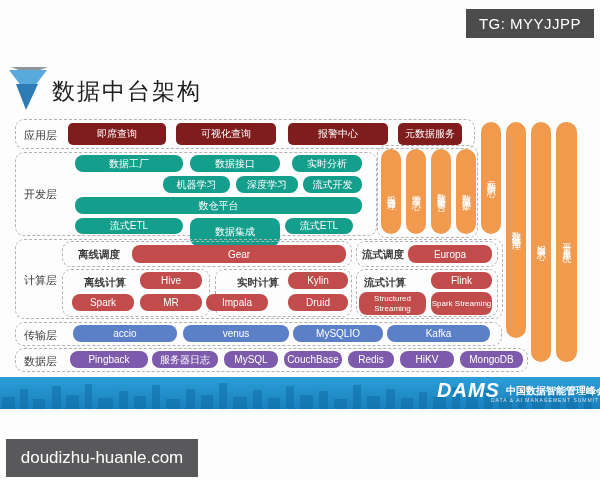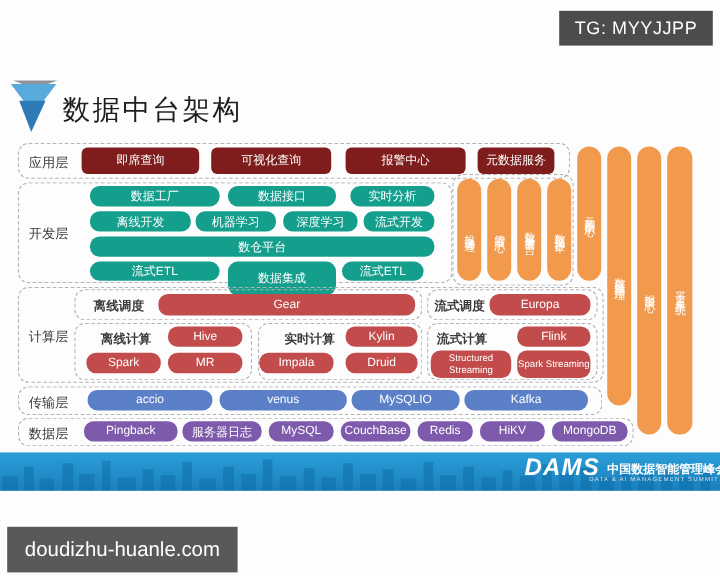--- a/index.html
+++ b/index.html
@@ -51,21 +51,20 @@
   <div class="box green" style="left:68px;top:123px;width:98px;height:22px">即席查询</div>
   <div class="box green" style="left:176px;top:123px;width:100px;height:22px">可视化查询</div>
   <div class="box green" style="left:288px;top:123px;width:100px;height:22px">报警中心</div>
   <div class="box green" style="left:398px;top:123px;width:64px;height:22px">元数据服务</div>
 
   <div class="dashed" style="left:15px;top:152px;width:362px;height:84px"></div>
   <div class="layer-label" style="left:24px;top:187px">开发层</div>
   <div class="box teal r8" style="left:75px;top:155px;width:108px;height:17px">数据工厂</div>
   <div class="box teal r8" style="left:190px;top:155px;width:90px;height:17px">数据接口</div>
   <div class="box teal r8" style="left:292px;top:155px;width:70px;height:17px">实时分析</div>
-  <div class="box teal r8" style="left:75px;top:176px;width:84px;height:17px">离线开发</div>
   <div class="box teal r8" style="left:163px;top:176px;width:67px;height:17px">机器学习</div>
   <div class="box teal r8" style="left:236px;top:176px;width:62px;height:17px">深度学习</div>
   <div class="box teal r8" style="left:303px;top:176px;width:59px;height:17px">流式开发</div>
   <div class="box teal r8" style="left:75px;top:197px;width:287px;height:17px">数仓平台</div>
   <div class="box teal r8" style="left:75px;top:218px;width:108px;height:16px">流式ETL</div>
   <div class="box teal r8" style="left:190px;top:218px;width:90px;height:28px">数据集成</div>
   <div class="box teal r8" style="left:285px;top:218px;width:68px;height:16px">流式ETL</div>
 
   <div class="dashed" style="left:15px;top:239px;width:488px;height:80px"></div>
   <div class="layer-label" style="left:24px;top:273px">计算层</div>
@@ -80,21 +79,21 @@
 
   <div class="dashed" style="left:62px;top:269px;width:148px;height:48px"></div>
   <div class="sub-label" style="left:84px;top:276px">离线计算</div>
   <div class="box red r8" style="left:140px;top:272px;width:62px;height:17px">Hive</div>
   <div class="box red r8" style="left:72px;top:294px;width:62px;height:17px">Spark</div>
   <div class="box red r8" style="left:140px;top:294px;width:62px;height:17px">MR</div>
 
   <div class="dashed" style="left:215px;top:269px;width:137px;height:48px"></div>
   <div class="sub-label" style="left:237px;top:276px">实时计算</div>
   <div class="box red r8" style="left:288px;top:272px;width:60px;height:17px">Kylin</div>
-  <div class="box red r8" style="left:216px;top:294px;width:62px;height:17px">Impala</div>
+  <div class="box red r8" style="left:206px;top:294px;width:62px;height:17px">Impala</div>
   <div class="box red r8" style="left:288px;top:294px;width:60px;height:17px">Druid</div>
 
   <div class="dashed" style="left:356px;top:269px;width:142px;height:48px"></div>
   <div class="sub-label" style="left:364px;top:276px">流式计算</div>
   <div class="box red r8" style="left:431px;top:272px;width:61px;height:17px">Flink</div>
   <div class="box red r8 small2" style="left:359px;top:292px;width:67px;height:23px">Structured Streaming</div>
   <div class="box red r8 small2" style="left:431px;top:292px;width:61px;height:23px">Spark Streaming</div>
 
   <div class="dashed" style="left:15px;top:322px;width:487px;height:24px"></div>
   <div class="layer-label" style="left:24px;top:328px">传输层</div>

